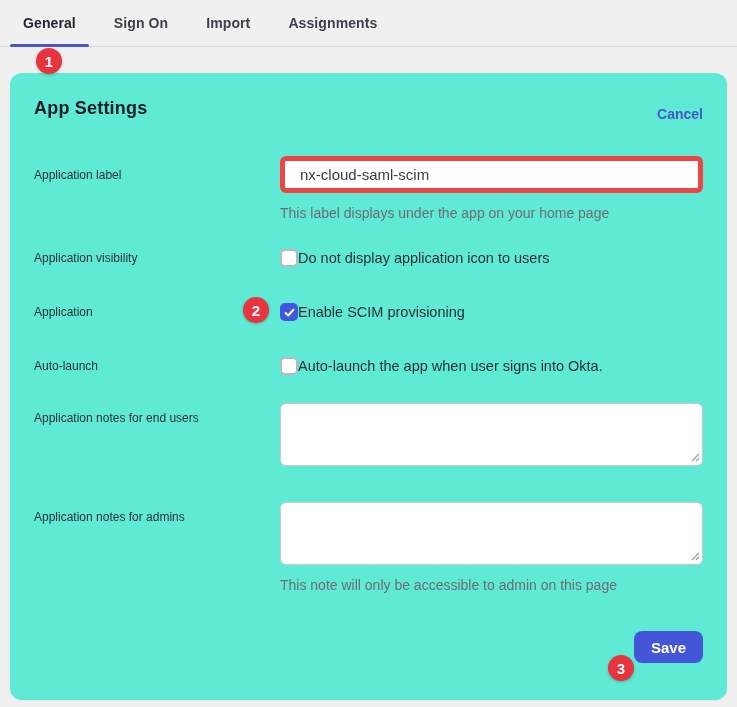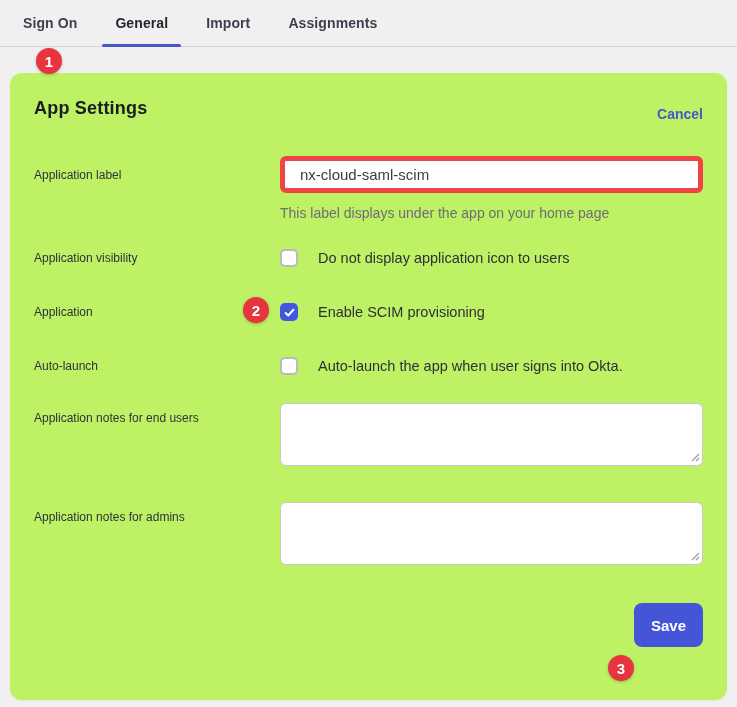--- a/index.html
+++ b/index.html
@@ -34,21 +34,21 @@
     content: "";
     position: absolute; left: 0; right: 0; bottom: -1px;
     height: 3px; background: #4a55c9; border-radius: 2px;
   }
 
   
   .card {
     position: absolute;
     left: 10px; top: 73px;
     width: 717px; height: 627px;
-    background: #bef264;
+    background: #5eead4;
     border-radius: 12px;
     box-shadow: 0 1px 2px rgba(0,0,0,.05);
     padding: 25px 24px 0 24px;
   }
   .card-header {
     display: flex; justify-content: space-between; align-items: flex-start;
     height: 22px;
   }
   .card-title {
     font-size: 18px; font-weight: 700; color: #1a1c24; letter-spacing: .2px;
@@ -82,21 +82,21 @@
     font-family: inherit; font-size: 15px; color: #3a3d47;
     background: #fff; outline: none;
   }
   .help {
     grid-column: 2;
     font-size: 14px; color: #6d6d76;
     margin-top: 12px; line-height: 16px;
   }
 
   .check-field {
-    display: flex; align-items: center; gap: 20px;
+    display: flex; align-items: center; gap: 0;
     height: 18px;
   }
   .checkbox {
     width: 18px; height: 18px; flex: none;
     border-radius: 5px;
     border: 2px solid #b9b9c0;
     background: #fff;
     display: flex; align-items: center; justify-content: center;
     cursor: pointer;
   }
@@ -121,21 +121,21 @@
     position: absolute; right: 3px; bottom: 4px;
     pointer-events: none;
   }
 
   
   .footer {
     display: flex; justify-content: flex-end;
     margin-top: 38px;
   }
   .save-btn {
-    height: 44px; padding: 0 17px;
+    height: 32px; padding: 0 17px;
     background: #4455d8; color: #ffffff;
     border: none; border-radius: 8px;
     font-family: inherit; font-size: 15px; font-weight: 700;
     cursor: pointer;
   }
 
   
   .step-badge {
     position: absolute;
     width: 26px; height: 26px; border-radius: 50%;
@@ -146,22 +146,22 @@
     z-index: 10;
   }
   #badge1 { left: 36px;  top: 48px; }
   #badge2 { left: 243px; top: 297px; }
   #badge3 { left: 608px; top: 655px; }
 </style>
 </head>
 <body>
 
 <nav class="tabbar">
+  <div class="tab active">General</div>
   <div class="tab">Sign On</div>
-  <div class="tab active">General</div>
   <div class="tab">Import</div>
   <div class="tab">Assignments</div>
 </nav>
 
 <div class="step-badge" id="badge1">1</div>
 <div class="step-badge" id="badge2">2</div>
 <div class="step-badge" id="badge3">3</div>
 
 <section class="card">
 
@@ -221,19 +221,20 @@
   </div>
 
   <div class="row row-textarea row-textarea-2">
     <div class="field-label">Application notes for admins</div>
     <div class="textarea-wrap">
       <textarea class="notes" style=""></textarea>
       <svg class="resize-icon" width="10" height="10" viewBox="0 0 10 10">
         <path d="M9 2 2 9 M9 6 6 9" stroke="#9a9aa2" stroke-width="1.2" fill="none"></path>
       </svg>
     </div>
+    <div class="help">This note will only be accessible to admin on this page</div>
   </div>
 
   <div class="footer">
     <button class="save-btn">Save</button>
   </div>
 
 </section>
 
 </body></html>

